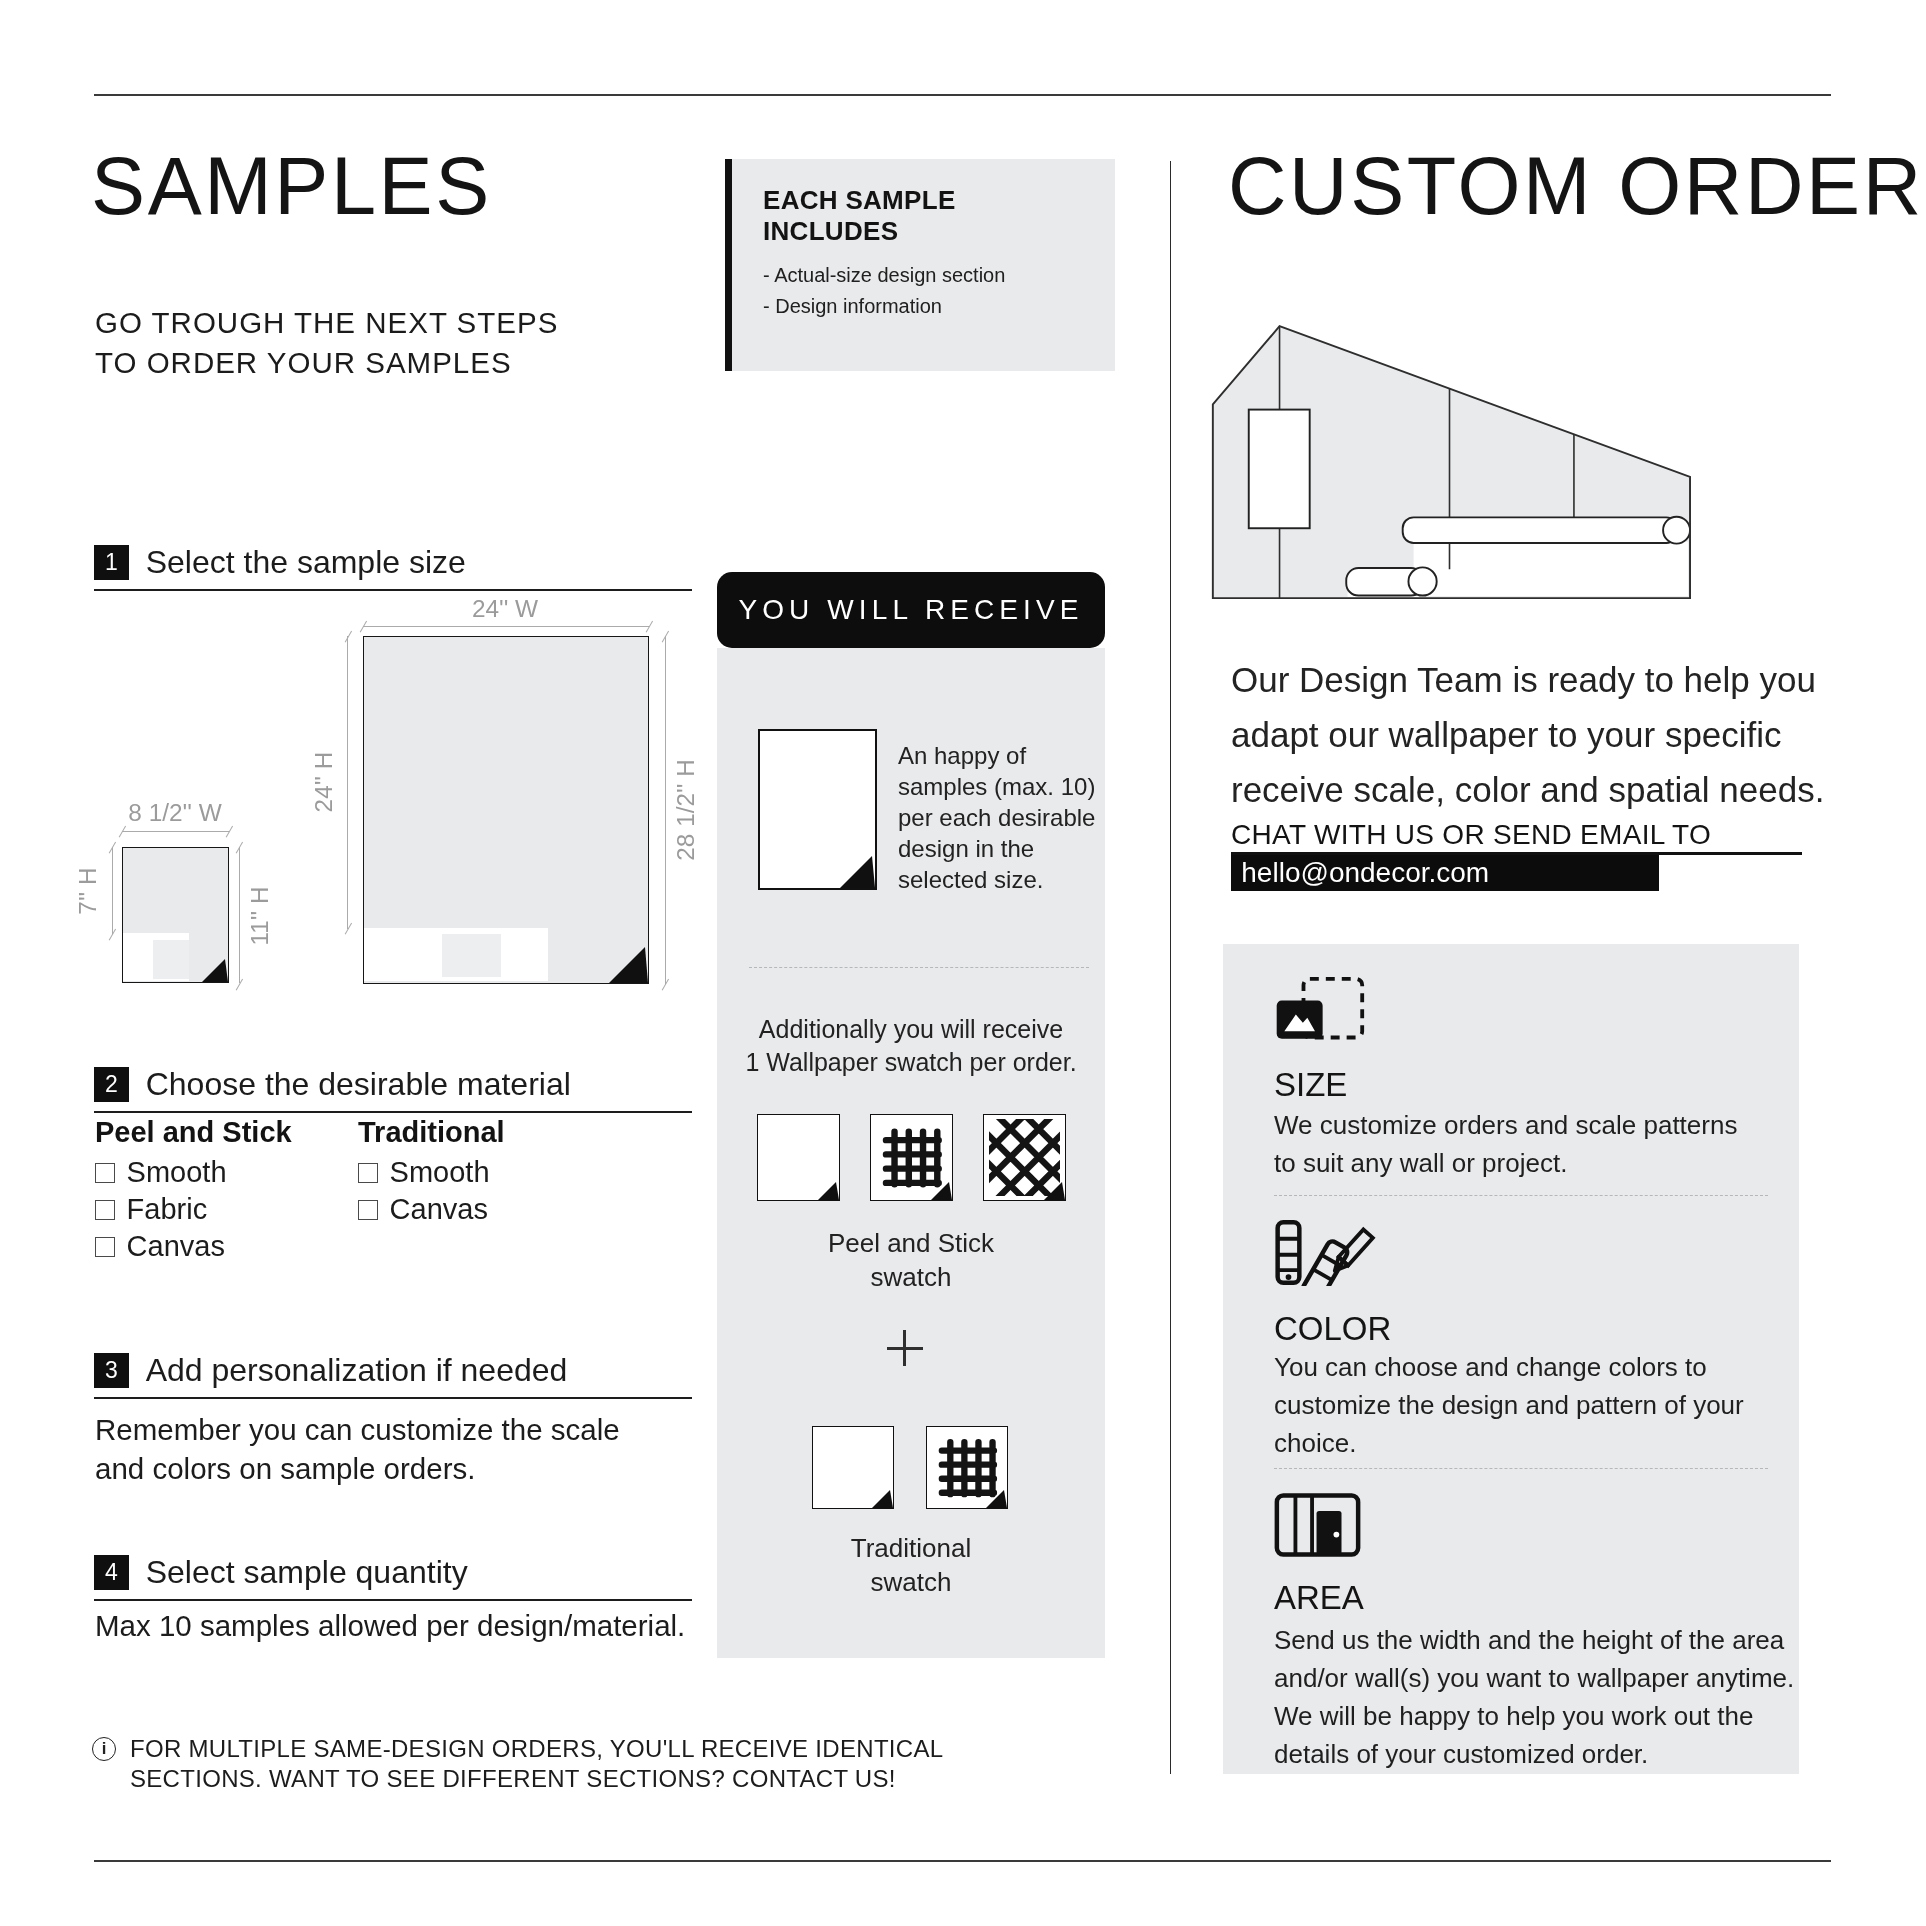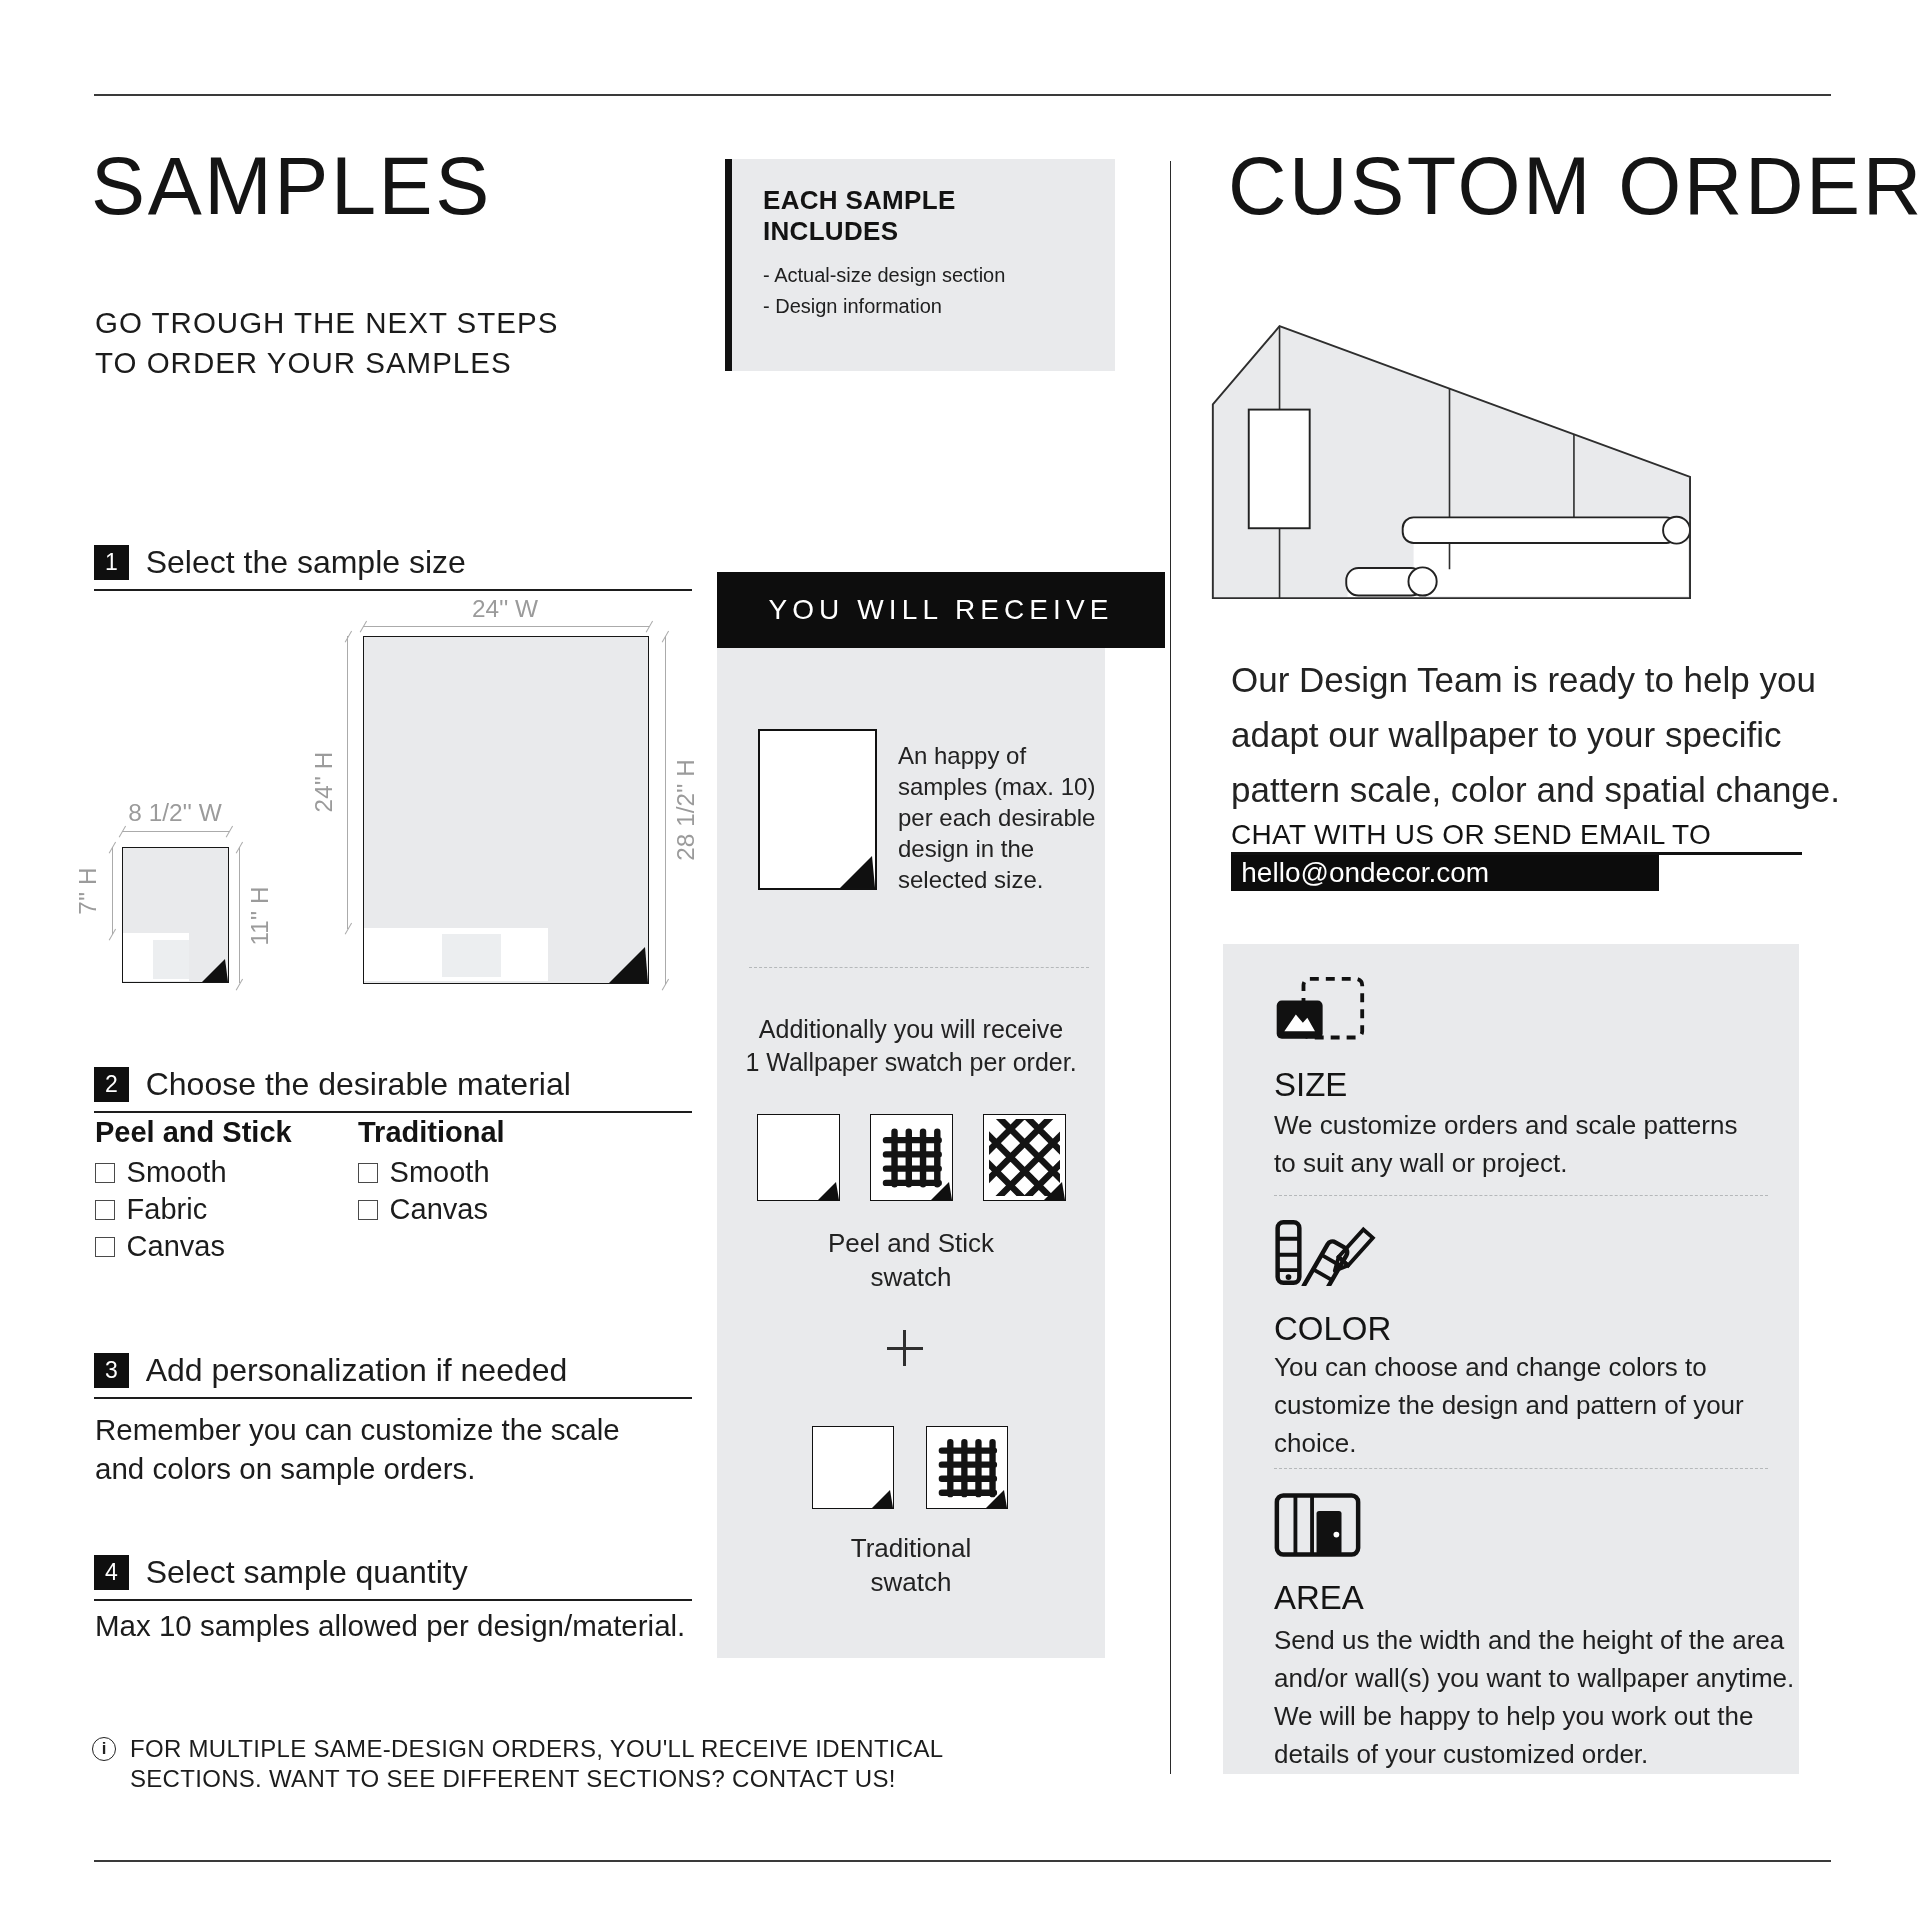--- a/index.html
+++ b/index.html
@@ -31,22 +31,22 @@
   .tick{position:absolute;width:13px;height:1.3px;background:#ababab;}
   .dimlabel{color:#9b9b9b;font-size:24.4px;}
   .rot{transform:translate(-50%,-50%) rotate(-90deg);}
   .ctr{transform:translate(-50%,-50%);}
   
   .mathead{font-size:29px;font-weight:700;color:#131313;}
   .opt{position:absolute;display:flex;align-items:center;gap:11.6px;font-size:29px;color:#1c1c1c;}
   .cb{display:inline-block;width:18px;height:18px;border:1.9px solid #4a4a4a;background:#fff;flex:0 0 auto;}
   .body46{font-size:29.5px;line-height:39px;color:#1c1c1c;}
   
-  .band{position:absolute;left:717px;top:572px;width:448px;height:76px;background:#0d0d0d;
-        color:#fff;display:flex;align-items:center;justify-content:center;font-size:28px;letter-spacing:5.1px;}
+  .band{position:absolute;left:717px;top:572px;width:388px;height:76px;background:#0d0d0d;
+        color:#fff;display:flex;align-items:center;justify-content:center;font-size:28px;letter-spacing:5.1px;border-radius:15px;}
   .mpanel{position:absolute;left:717px;top:648px;width:388px;height:1010px;background:#e9eaec;}
   .pageicon{position:absolute;background:#fff;border:2.6px solid #111;box-sizing:border-box;}
   .mtext{font-size:24px;line-height:31px;color:#222;}
   .mcenter{position:absolute;left:717px;width:388px;text-align:center;color:#222;}
   .dashsep{position:absolute;border-top:1.3px dashed #b5b8ba;height:0;}
   .swatch{position:absolute;background:#fff;border:1.9px solid #111;box-sizing:border-box;overflow:hidden;}
   .swatch svg{position:absolute;left:6%;top:5%;width:88%;height:90%;}
   .plusbar{position:absolute;background:#2f2f2f;}
   
   .para{font-size:35px;line-height:55px;color:#232323;}
@@ -265,21 +265,21 @@
     <g>
       <rect x="212" y="382" width="120" height="43" rx="19" fill="#ffffff" stroke="#222" stroke-width="3"></rect>
       <circle cx="331" cy="403" r="22" fill="#ffffff" stroke="#222" stroke-width="3"></circle>
     </g>
     <polygon points="4,127 108,5 748,240 748,429 4,429" fill="none" stroke="#2e2e2e" stroke-width="3"></polygon>
   </svg>
 
   <div class="t para" style="left:1231px;top:652px;">
     <div>Our Design Team is ready to help you</div>
     <div>adapt our wallpaper to your specific</div>
-    <div>pattern scale, color and spatial change.</div>
+    <div>receive scale, color and spatial needs.</div>
   </div>
 
   <div class="t chat" style="left:1231px;top:819px;">CHAT WITH US OR SEND EMAIL TO</div>
   <div class="chatline"></div>
   <div class="emailbox">hello@ondecor.com</div>
 
   <div class="rpanel"></div>
 
   <svg class="abs" style="left:1274px;top:975px;width:96px;height:67px;" viewBox="0 0 150 105">
     <rect x="46" y="6" width="92" height="92" rx="10" fill="none" stroke="#111" stroke-width="6" stroke-dasharray="14 11"></rect>

